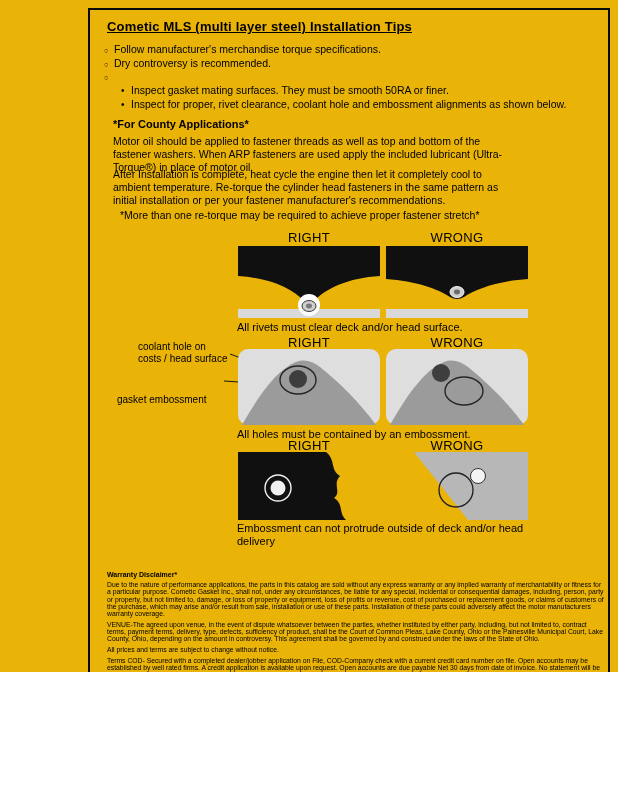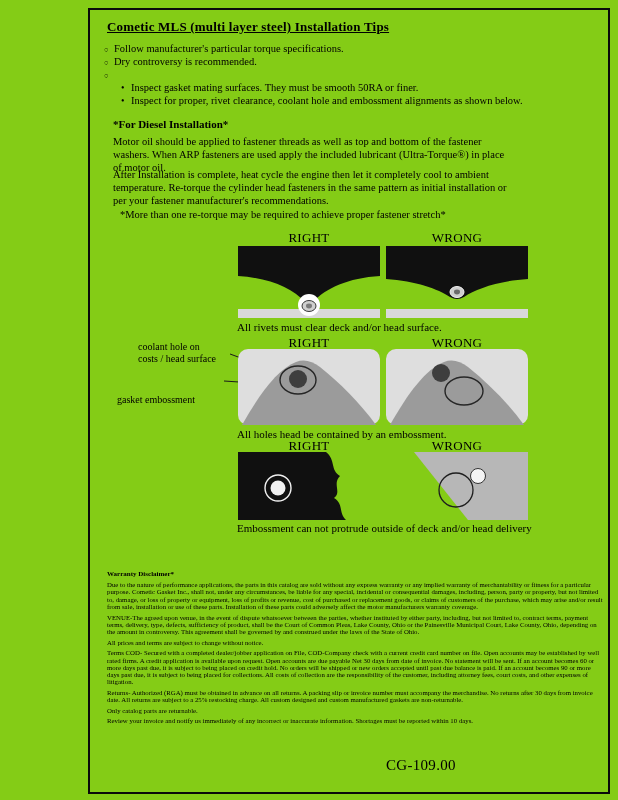--- a/index.html
+++ b/index.html
@@ -1,19 +1,19 @@
 <!DOCTYPE html>
 <html><head>
 <meta charset="utf-8">
 <style>
   * { margin:0; padding:0; box-sizing:border-box; }
   html,body { background:#ffffff; }
   .page {
-    position:relative; width:618px; height:800px; background:#84cc16;
-    font-family:Liberation Serif, serif; color:#000; overflow:hidden;
+    position:relative; width:618px; height:672px; background:#eab308;
+    font-family:Liberation Sans, sans-serif; color:#000; overflow:hidden;
   }
   .frame {
     position:absolute; left:88px; top:8px; width:522px; height:786px;
     border:2px solid #0a0a0a; pointer-events:none;
   }
   .title {
     position:absolute; left:107px; top:19px; font-size:13px; font-weight:bold;
     text-decoration:underline; letter-spacing:.2px;
   }
   .bullets { position:absolute; left:104px; top:43px; font-size:10.5px; line-height:12.4px; width:470px; }
@@ -42,40 +42,40 @@
 <body>
 
 <div class="page">
   <div class="frame"></div>
 
   <h1 class="title">Cometic MLS (multi layer steel) Installation Tips</h1>
 
   <div class="bullets">
     <div class="brow">
       <span class="mk">○</span>
-      <span>Follow manufacturer's particular torque specifications.</span>
+      <span>Follow manufacturer's merchandise torque specifications.</span>
     </div>
     <div class="brow">
       <span class="mk">○</span>
       <span>Dry controversy is recommended.</span>
     </div>
     <div class="brow">
       <span class="mk">○</span>
     </div>
     <div class="brow sub">
       <span class="mk2">•</span>
       <span>Inspect gasket mating surfaces.  They must be smooth 50RA or finer.</span>
     </div>
     <div class="brow sub">
       <span class="mk2">•</span>
       <span>Inspect for proper, rivet clearance, coolant hole and embossment alignments as shown below.</span>
     </div>
   </div>
 
-  <div class="diesel-heading">*For Diesel Installation*</div>
+  <div class="diesel-heading">*For County Applications*</div>
   <div class="para p1">Motor oil should be applied to fastener threads as well as top and bottom of the fastener washers. When ARP fasteners are used apply the included lubricant (Ultra-Torque®) in place of motor oil.</div>
   <div class="para p2">After Installation is complete, heat cycle the engine then let it completely cool to ambient temperature. Re-torque the cylinder head fasteners in the same pattern as initial installation or per your fastener manufacturer's recommendations.</div>
   <div class="note">*More than one re-torque may be required to achieve proper fastener stretch*</div>
 
   <div class="dhead" style="left:238px; top:230px;">RIGHT</div>
   <div class="dhead" style="left:386px; top:230px;">WRONG</div>
 
   <div class="panel" style="left:238px; top:246px;">
     <svg width="142" height="72" viewBox="0 0 142 72">
       <rect x="0" y="63" width="142" height="9" fill="#d9d9d9"></rect>
@@ -115,21 +115,21 @@
     </svg>
   </div>
   <div class="panel" style="left:386px; top:349px;">
     <svg width="142" height="76" viewBox="0 0 142 76">
       <rect x="0" y="0" width="142" height="76" rx="10" fill="#dedede"></rect>
       <path d="M4,76 C22,44 40,20 58,13 C66,10 74,12 82,18 C102,34 122,54 138,76 Z" fill="#9b9b9b"></path>
       <ellipse cx="78" cy="42" rx="19" ry="14" fill="none" stroke="#262626" stroke-width="1.4"></ellipse>
       <circle cx="55" cy="24" r="9" fill="#3e3e3e"></circle>
     </svg>
   </div>
-  <div class="cap" style="top:428px;">All holes head be contained by an embossment.</div>
+  <div class="cap" style="top:428px;">All holes must be contained by an embossment.</div>
 
   <div class="dhead" style="left:238px; top:438px;">RIGHT</div>
   <div class="dhead" style="left:386px; top:438px;">WRONG</div>
 
   <div class="panel" style="left:238px; top:452px;">
     <svg width="142" height="68" viewBox="0 0 142 68">
       <path d="M0,0 H88 C98,8 92,18 102,24 C94,32 104,40 96,46 C106,52 100,60 108,68 H0 Z" fill="#101010"></path>
       <circle cx="40" cy="36" r="13" fill="none" stroke="#f0f0f0" stroke-width="1.4"></circle>
       <circle cx="40" cy="36" r="7.5" fill="#f0f0f0"></circle>
     </svg>

